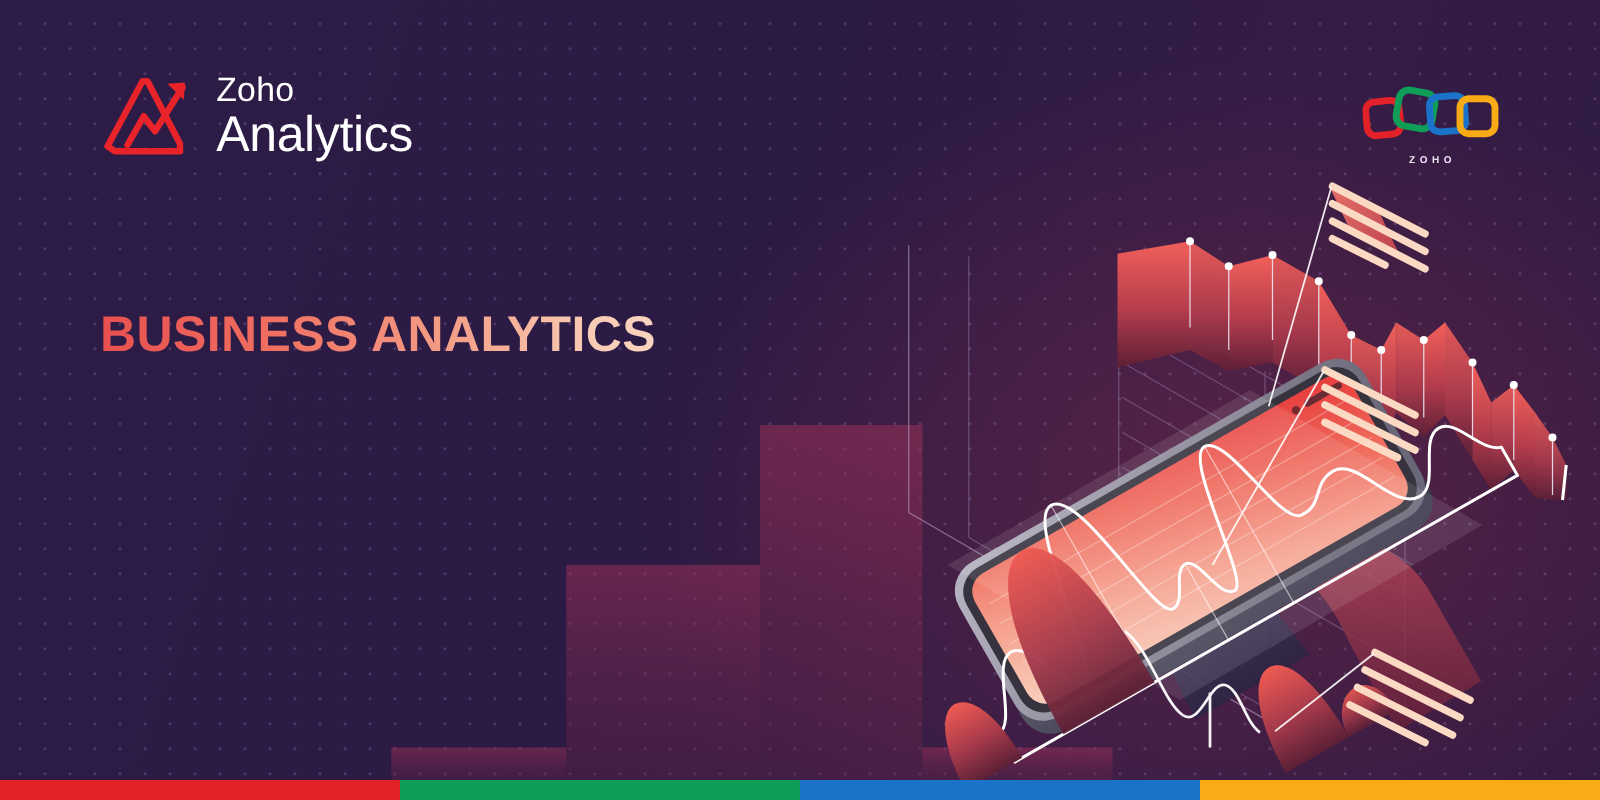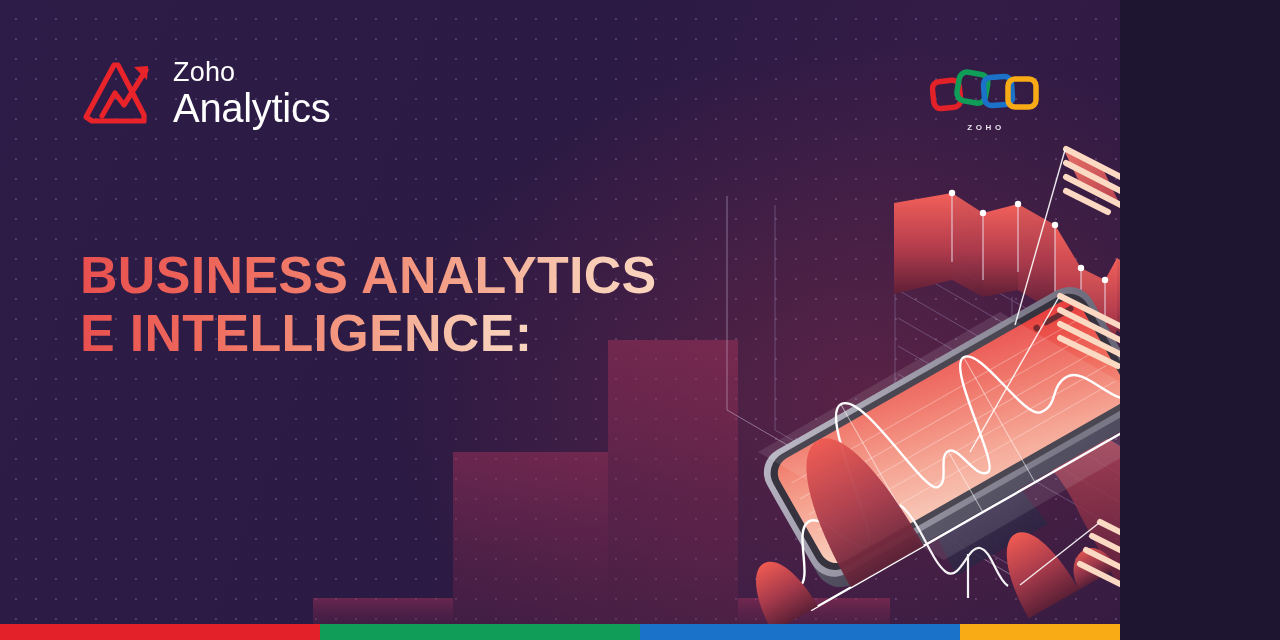--- a/index.html
+++ b/index.html
@@ -1,20 +1,20 @@
 <!DOCTYPE html>
 <html><head>
 <meta charset="utf-8">
 <style>
   html,body{margin:0;padding:0;background:#1e1530;}
   body{font-family:"Liberation Sans",sans-serif;}
 
   .banner{
     position:relative;
-    width:1120px;height:640px;
+    width:1280px;height:640px;
     overflow:hidden;
     background:#000000;
   }
 
   
   .bg-base{
     position:absolute;inset:0;
     background:
       radial-gradient(ellipse 700px 500px at 78% 62%, rgba(120,40,70,.55) 0%, rgba(120,40,70,0) 70%),
       linear-gradient(110deg,#2d1c47 0%,#2b1a43 45%,#331c46 70%,#2e1a41 100%);
@@ -59,21 +59,21 @@
   
   .corp{position:absolute;right:78px;top:63px;width:112px;height:70px;}
   .corp-word{
     position:absolute;left:0;right:0;bottom:1px;text-align:center;
     color:#e9e3ef;font-size:8px;letter-spacing:3.6px;font-weight:700;
   }
 
   
   .copy{position:absolute;left:80px;top:246px;width:620px;}
   .head{
-    font-size:52px;font-weight:700;line-height:1.12;
+    font-size:40px;font-weight:700;line-height:1.12;
     letter-spacing:.3px;margin:0;
     background:linear-gradient(90deg,#e8504f 0%,#ef6b5e 28%,#f49d85 62%,#f8cbb4 88%,#fad4bf 100%);
     -webkit-background-clip:text;background-clip:text;
     color:transparent;-webkit-text-fill-color:transparent;
     display:inline-block;
   }
   .sub{
     margin:18px 0 0 0;
     font-size:42px;font-weight:300;color:#f4f1f7;letter-spacing:.2px;
     line-height:1.1;
@@ -325,21 +325,20 @@
         <rect x="54" y="14" width="28" height="28" rx="7" stroke="#1a73c8" transform="rotate(-4 68 28)"></rect>
         <rect x="78" y="16" width="28" height="28" rx="7" stroke="#f9ab16"></rect>
       </g>
     </svg>
     <span class="corp-word">ZOHO</span>
   </div>
 
   <div class="copy">
     <h1 style="margin:0;">
       <span class="head">BUSINESS ANALYTICS</span><br>
-      <span class="head">E INTELLIGENCE:</span>
     </h1>
   </div>
 
   <div class="strip">
     <span style="width:320px;background:#e32129;"></span>
     <span style="width:320px;background:#0f9d58;"></span>
     <span style="width:320px;background:#1a73c8;"></span>
     <span style="width:320px;background:#f9ab16;"></span>
   </div>
 

